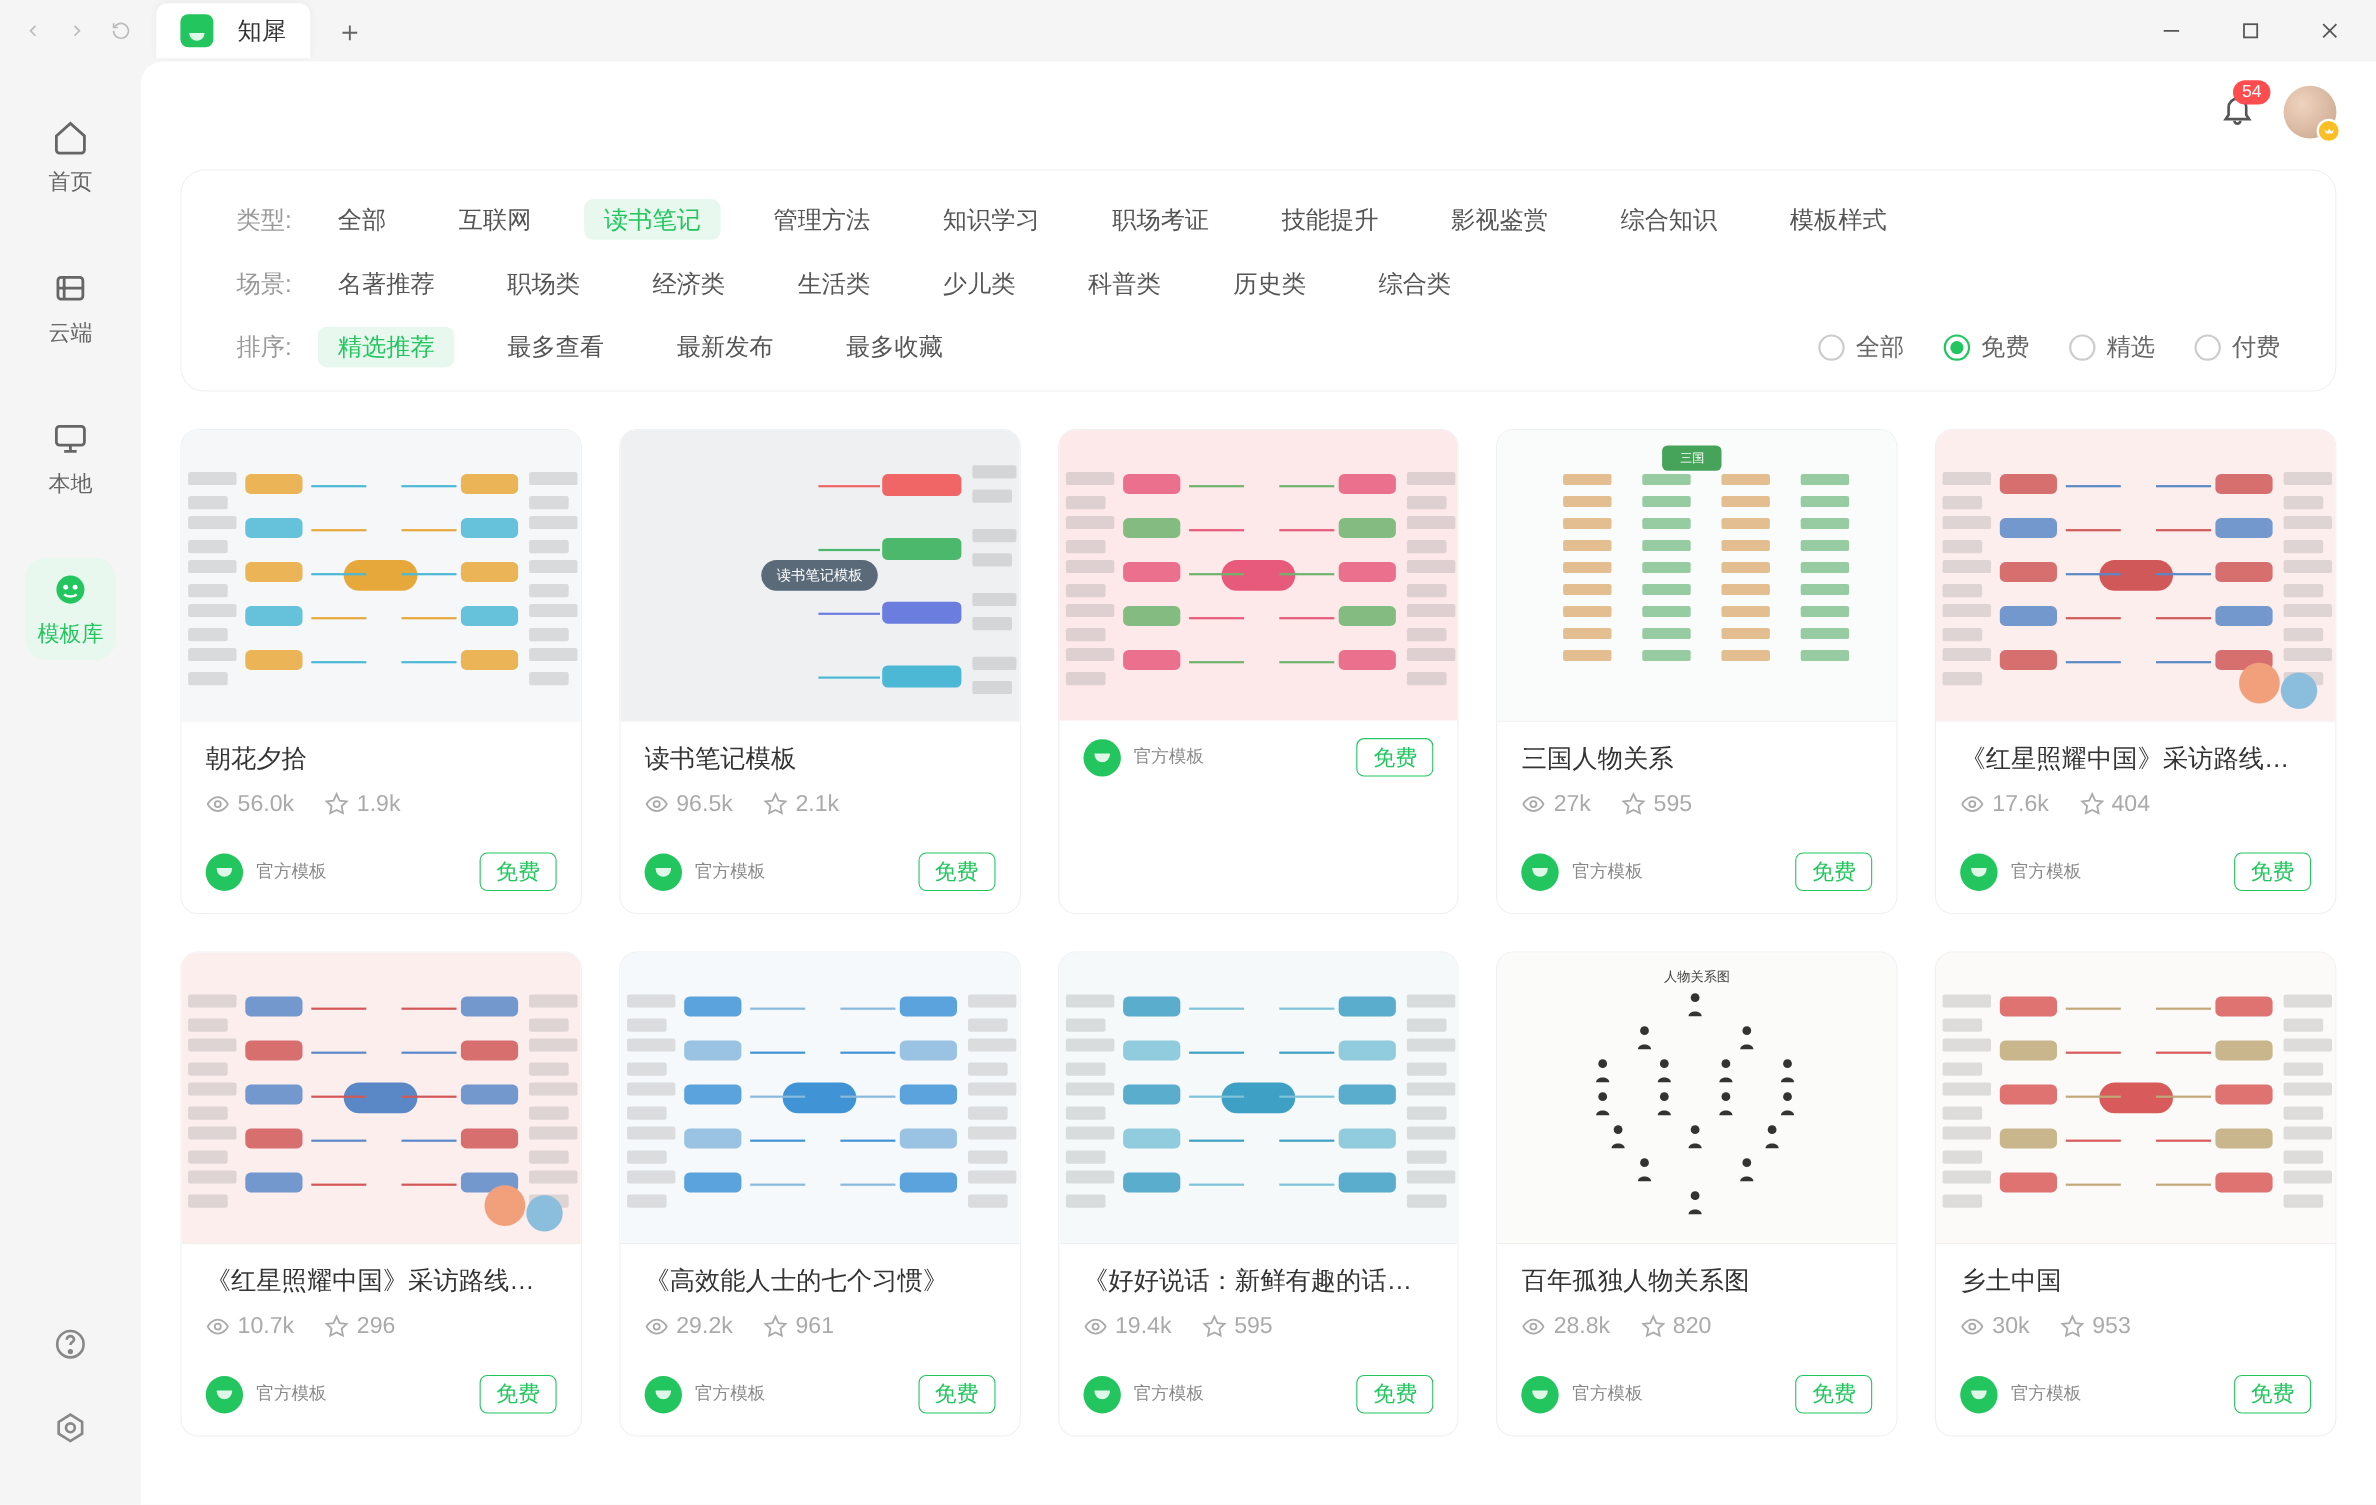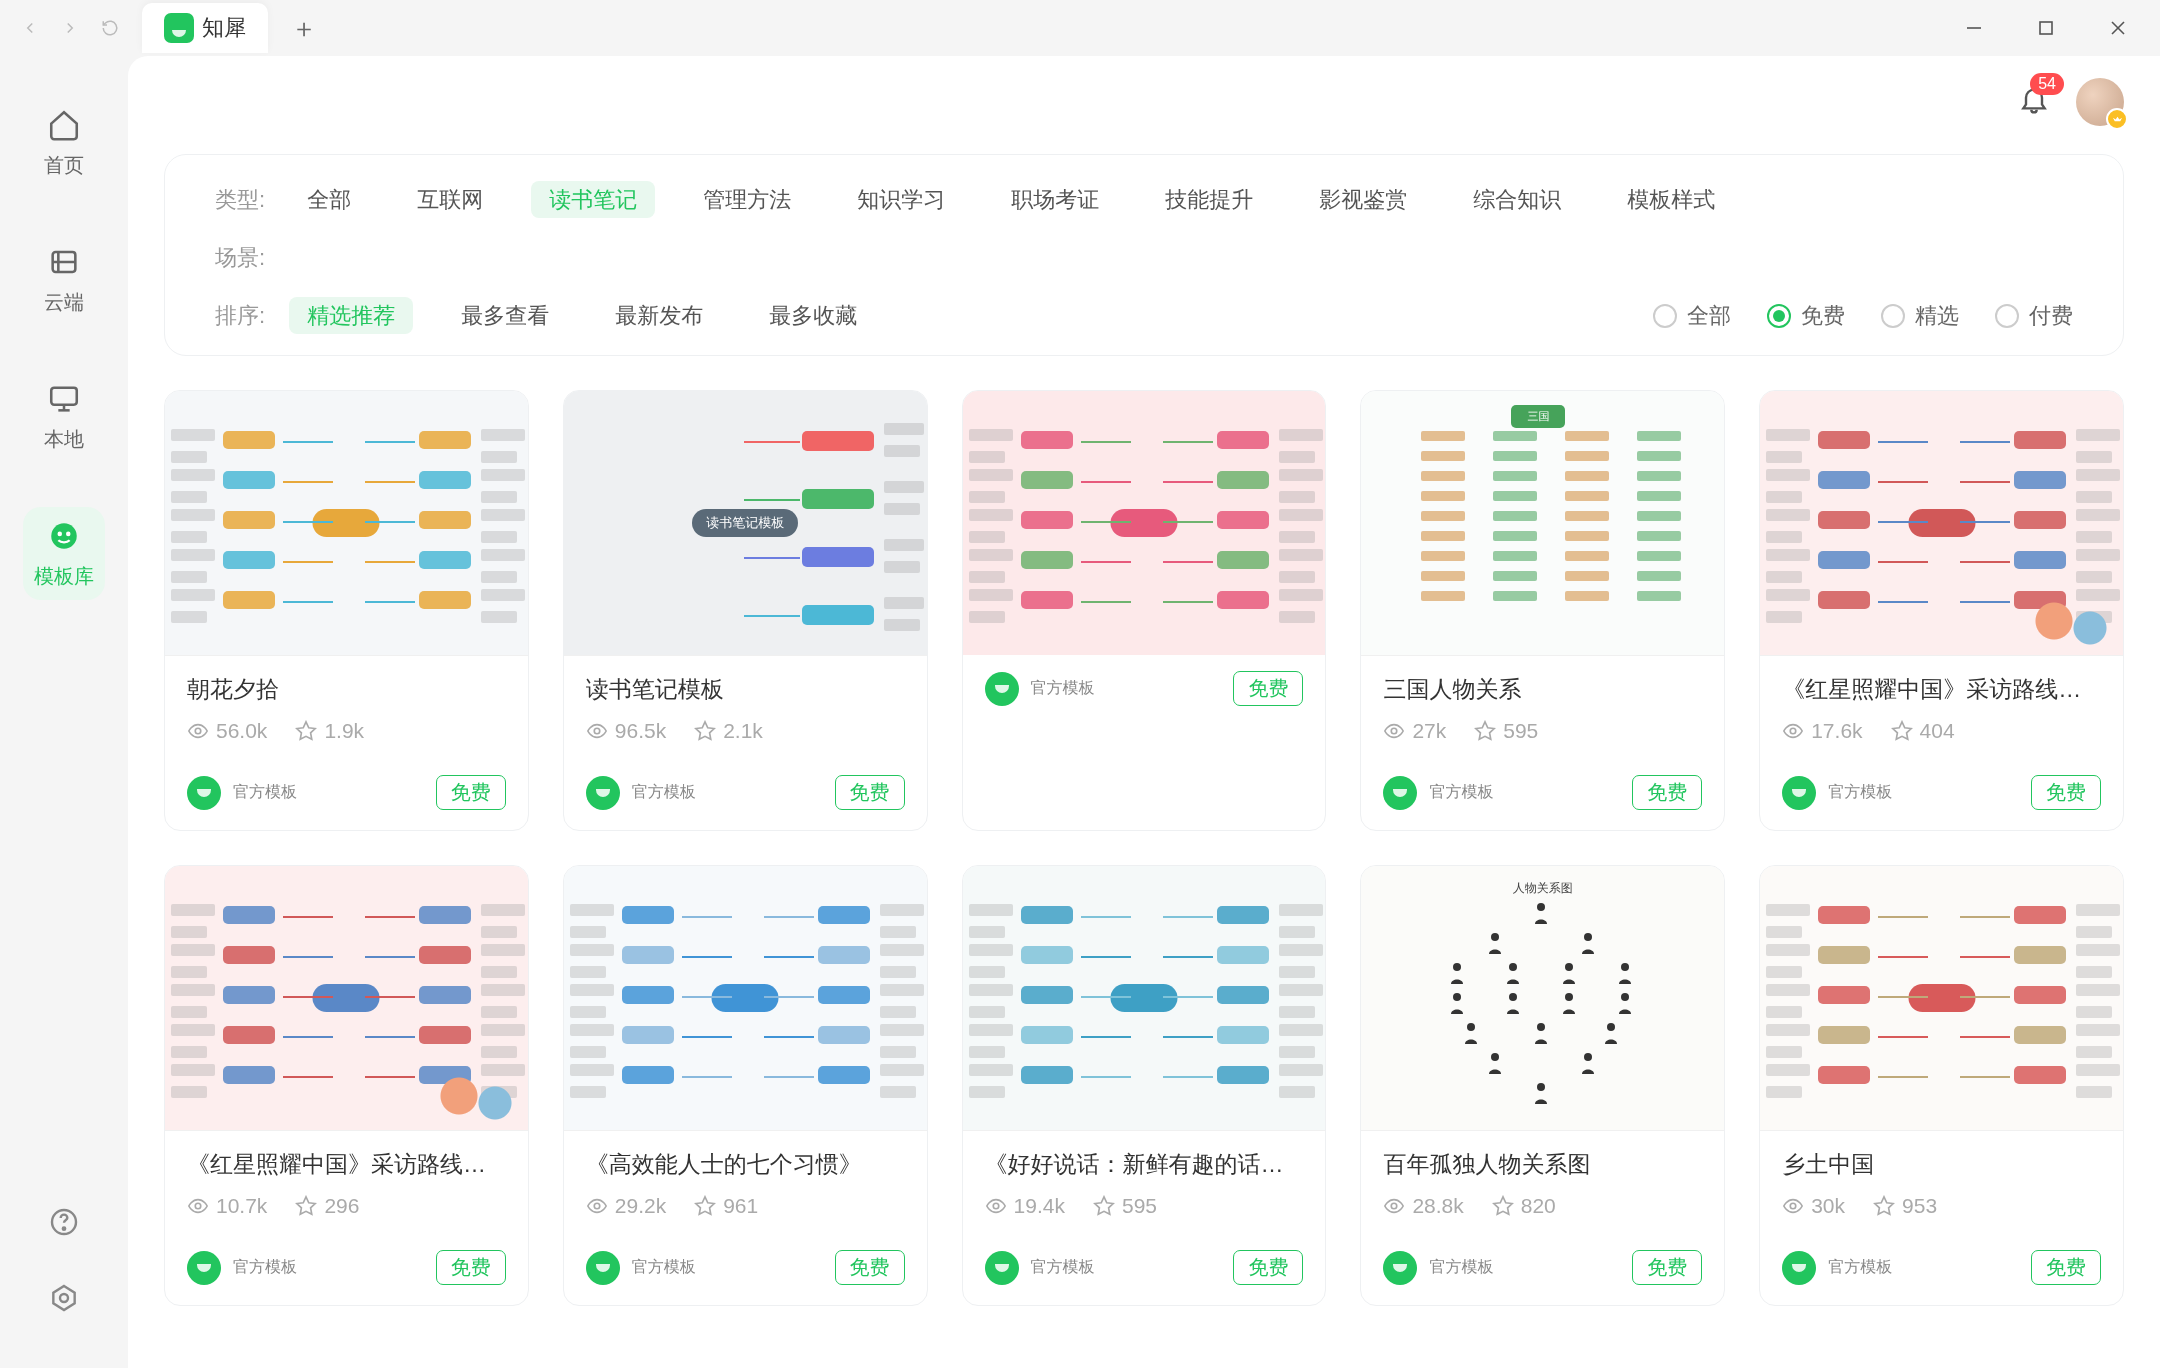--- a/index.html
+++ b/index.html
@@ -1,21 +1,21 @@
 <!DOCTYPE html>
 <html><head>
 <meta charset="utf-8">
 <style>
 * { margin: 0; padding: 0; box-sizing: border-box; }
 body { font-family: "PingFang SC", "Microsoft YaHei", sans-serif; background: #f5f5f5; overflow: hidden; width: 2160px; height: 1368px; font-size: 22px; }
 
 .titlebar { height: 56px; background: #f5f5f5; display: flex; align-items: center; padding: 0 10px; }
 .nav-arrow { width: 40px; height: 40px; display: flex; align-items: center; justify-content: center; color: #bbb; cursor: pointer; }
 .nav-arrow svg { width: 18px; height: 18px; }
-.tab { height: 50px; padding: 0 22px; background: #fff; border-radius: 10px 10px 0 0; display: flex; align-items: center; gap: 8px; margin-left: 12px; box-shadow: 0 -2px 8px rgba(0,0,0,0.04); }
+.tab { height: 50px; padding: 0 22px; background: #fff; border-radius: 10px 10px 0 0; display: flex; align-items: center; gap: 22px; margin-left: 12px; box-shadow: 0 -2px 8px rgba(0,0,0,0.04); }
 .tab-logo { width: 30px; height: 30px; background: #22c55e; border-radius: 7px; position: relative; }
 .tab-logo::after { content: ""; position: absolute; bottom: 6px; left: 50%; transform: translateX(-50%); width: 14px; height: 7px; border-radius: 0 0 14px 14px; background: rgba(255,255,255,0.85); }
 .tab-title { font-size: 22px; color: #333; font-weight: 500; }
 .tab-add { width: 40px; height: 40px; display: flex; align-items: center; justify-content: center; color: #666; margin-left: 16px; cursor: pointer; font-size: 26px; }
 .win-controls { margin-left: auto; display: flex; gap: 36px; padding-right: 14px; }
 .win-btn { width: 36px; height: 36px; display: flex; align-items: center; justify-content: center; color: #555; cursor: pointer; }
 
 .shell { display: flex; height: calc(1368px - 56px); }
 .sidebar { width: 128px; background: #f5f5f5; display: flex; flex-direction: column; align-items: center; padding-top: 40px; gap: 44px; }
 .side-item { display: flex; flex-direction: column; align-items: center; gap: 8px; color: #666; cursor: pointer; width: 82px; padding: 10px 0; border-radius: 18px; }
@@ -195,20 +195,21 @@
       </div>
     </div>
 
     <div class="filters">
       <div class="filter-row">
         <span class="filter-label">类型:</span>
         <span id="type-chips"><span class="chip">全部</span><span class="chip">互联网</span><span class="chip active-green">读书笔记</span><span class="chip">管理方法</span><span class="chip">知识学习</span><span class="chip">职场考证</span><span class="chip">技能提升</span><span class="chip">影视鉴赏</span><span class="chip">综合知识</span><span class="chip">模板样式</span></span>
       </div>
       <div class="filter-row">
         <span class="filter-label">场景:</span>
+        <span id="scene-chips"><span class="chip">名著推荐</span><span class="chip">职场类</span><span class="chip">经济类</span><span class="chip">生活类</span><span class="chip">少儿类</span><span class="chip">科普类</span><span class="chip">历史类</span><span class="chip">综合类</span></span>
       </div>
       <div class="filter-row sort-row">
         <span class="filter-label">排序:</span>
         <span id="sort-chips"><span class="chip active-green">精选推荐</span><span class="chip">最多查看</span><span class="chip">最新发布</span><span class="chip">最多收藏</span></span>
         <div class="price-filters" id="price-radios">
             <div class="radio">
               <span class="radio-circle"></span>
               <span>全部</span>
             </div>
             <div class="radio selected">

